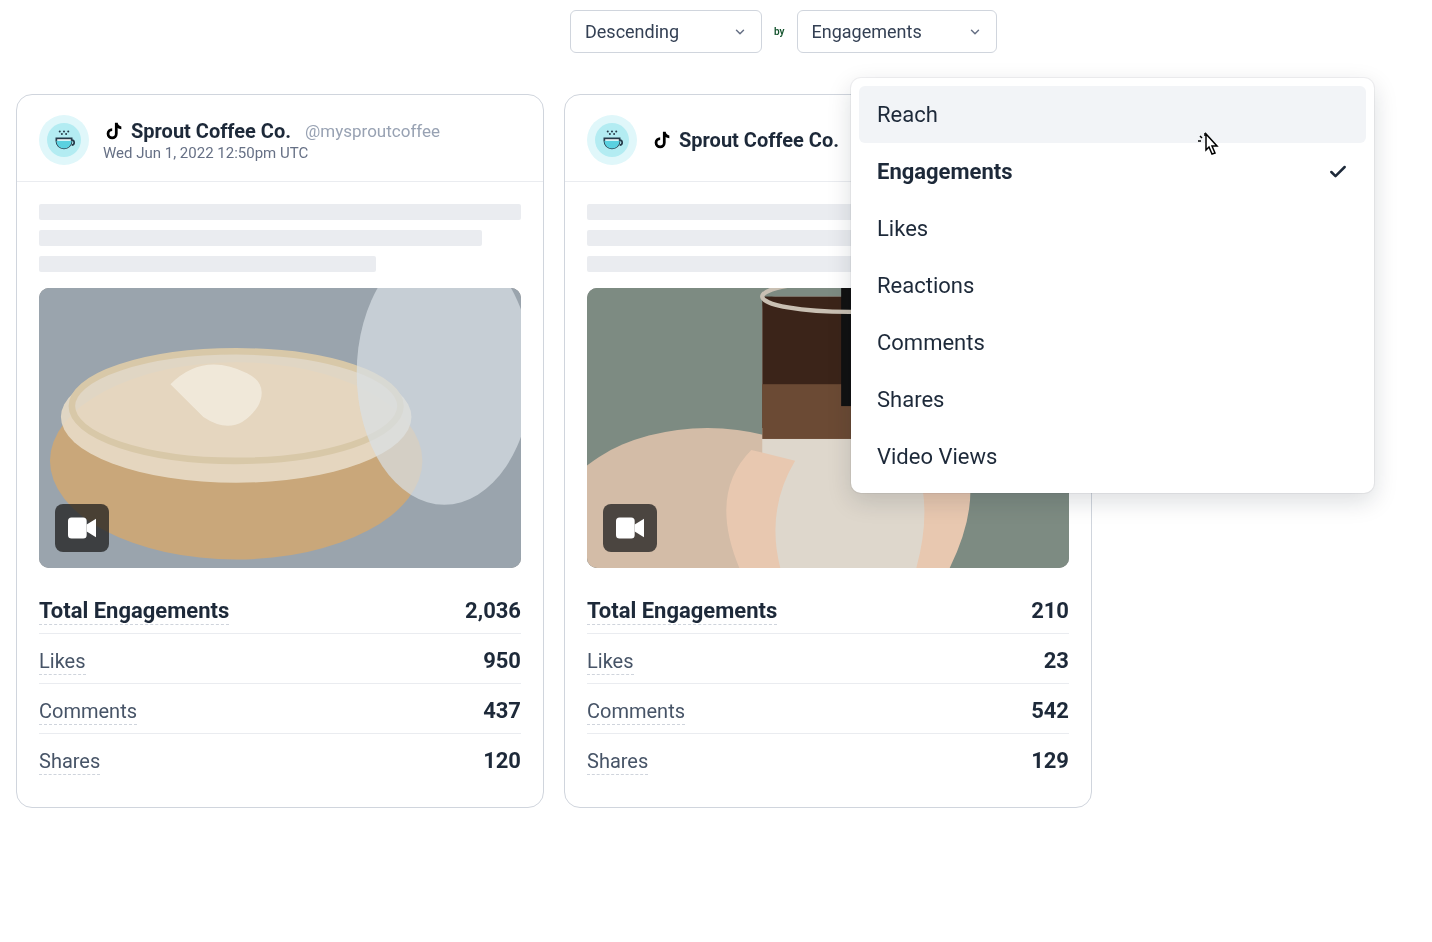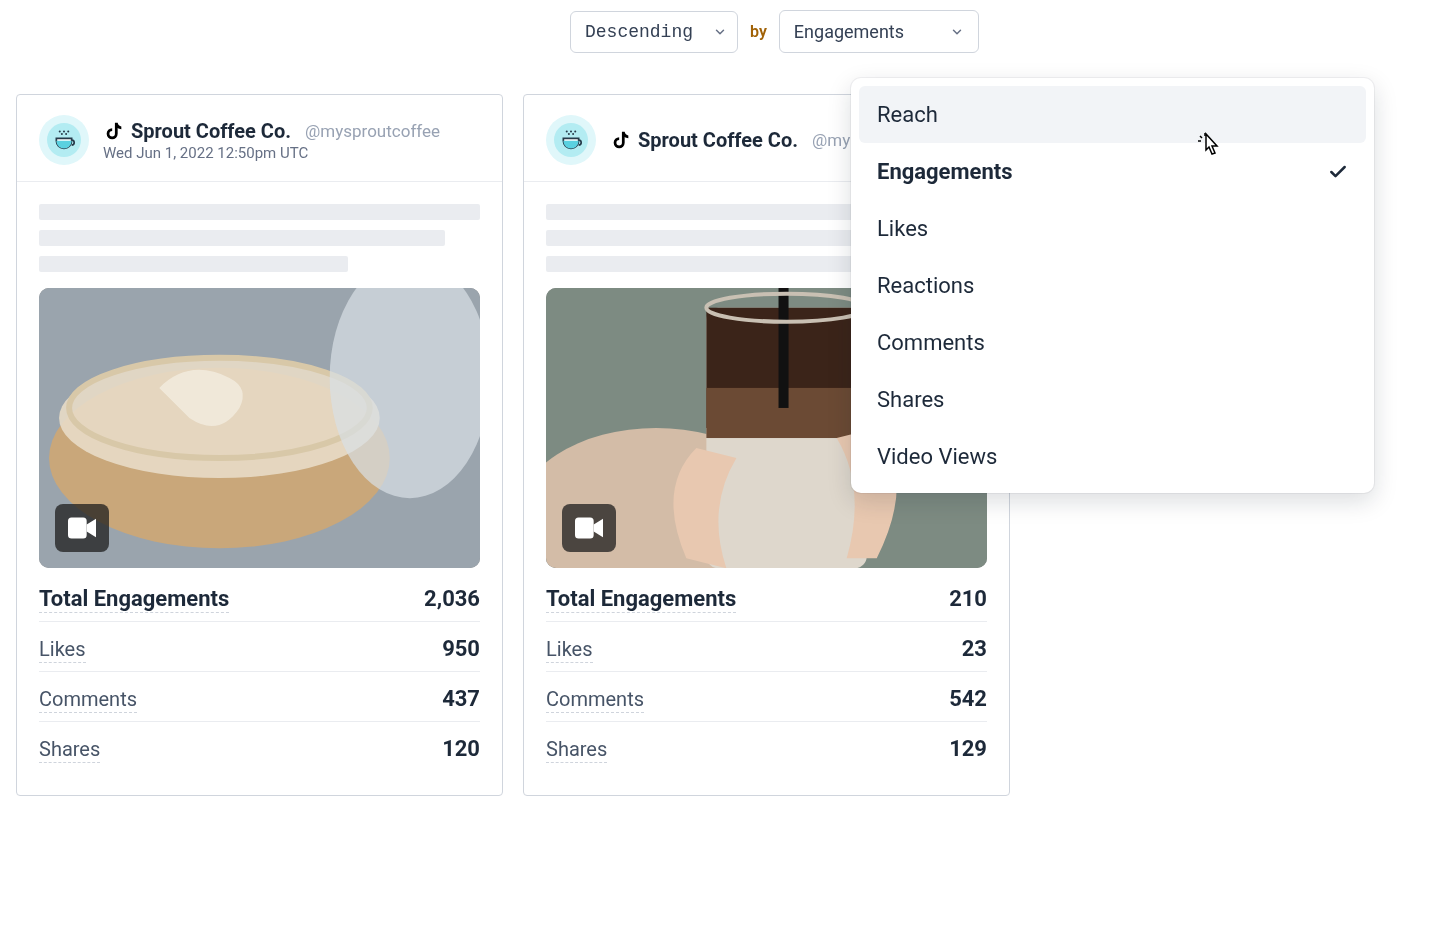--- a/index.html
+++ b/index.html
@@ -26,25 +26,25 @@
     justify-content: space-between;
     border: 1px solid #d0d5dd;
     border-radius: 6px;
     padding: 10px 14px;
     background: #fff;
     font-size: 18px;
     color: #344054;
     cursor: pointer;
     gap: 20px;
   }
-  .dropdown-btn.sort-order { width: 168px; font-family: Liberation Mono, monospace; }
+  .dropdown-btn.sort-order { width: 192px; }
   .dropdown-btn.sort-by { width: 200px; }
   .by-label {
-    font-size: 16px;
-    color: #a16207;
+    font-size: 10px;
+    color: #14532d;
     font-weight: 600;
   }
   .chevron {
     width: 14px;
     height: 14px;
     flex-shrink: 0;
   }
 
   
   .dropdown-menu {
@@ -84,24 +84,24 @@
 
   
   .cards {
     position: absolute;
     top: 94px;
     left: 16px;
     display: flex;
     gap: 20px;
   }
   .card {
-    width: 487px;
+    width: 528px;
     background: #fff;
     border: 1px solid #d0d5dd;
-    border-radius: 4px;
+    border-radius: 16px;
     overflow: hidden;
     display: flex;
     flex-direction: column;
   }
   .card-header {
     display: flex;
     align-items: center;
     gap: 14px;
     padding: 20px 22px 16px 22px;
     border-bottom: 1px solid #eaecf0;
@@ -169,21 +169,21 @@
     height: 48px;
     background: rgba(30,30,30,0.75);
     border-radius: 8px;
     display: flex;
     align-items: center;
     justify-content: center;
   }
   .video-badge svg { width: 28px; height: 22px; }
 
   .metrics {
-    padding: 4px 22px 24px 22px;
+    padding: 16px 22px 24px 22px;
   }
   .metric-row {
     display: flex;
     justify-content: space-between;
     align-items: baseline;
     padding: 14px 0 8px 0;
     border-bottom: 1px solid #eaecf0;
   }
   .metric-row:last-child { border-bottom: none; }
   .metric-label {

